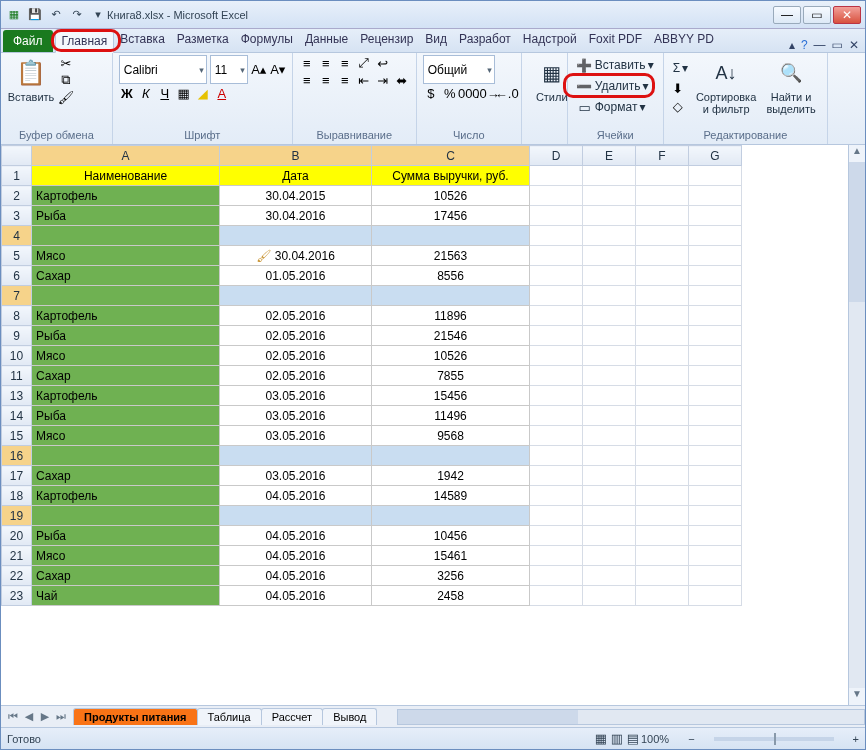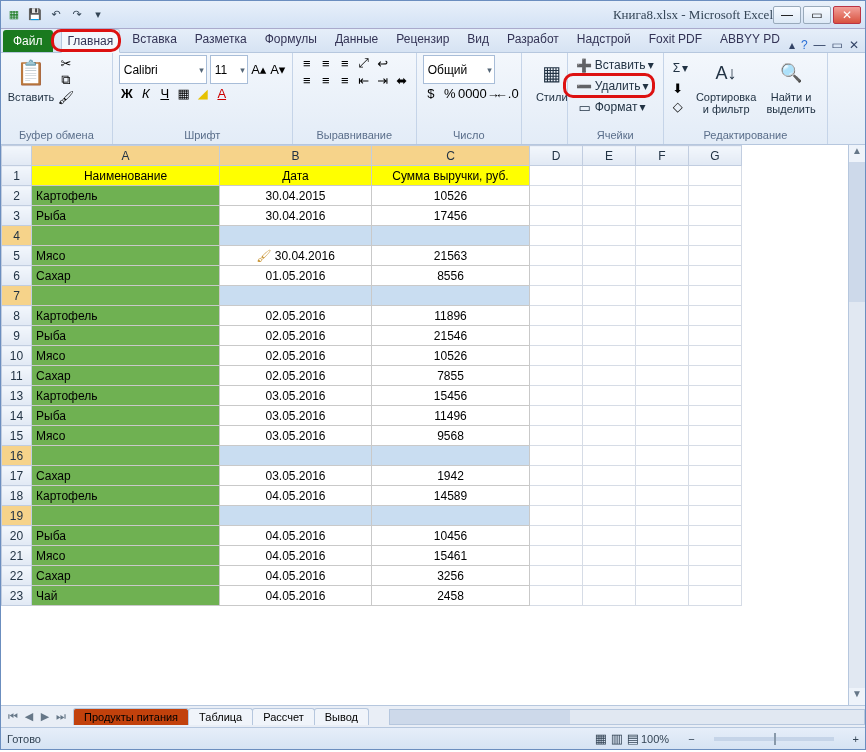--- a/index.html
+++ b/index.html
@@ -3,29 +3,29 @@
 <meta charset="utf-8">
 <style>
   * { box-sizing: border-box; margin: 0; padding: 0; font-family: "Segoe UI", Tahoma, sans-serif; }
   body { background: #fff; width: 866px; height: 752px; overflow: hidden; font-size: 12px; }
 
   
   .win { border: 1px solid #6b8ebf; height: 750px; display: flex; flex-direction: column; }
   .titlebar { height: 28px; background: linear-gradient(#e8f0fa,#d3e2f5); display:flex; align-items:center; padding: 0 4px; border-bottom:1px solid #aac; }
   .titlebar .qat { display:flex; align-items:center; gap:3px; }
   .qat-btn { width:18px; height:18px; display:flex; align-items:center; justify-content:center; font-size:11px; color:#345; }
-  .title-text { flex:1; text-align:right; color:#345; font-size:13px;font-family:Liberation Serif, serif; }
+  .title-text { flex:1; text-align:left; color:#345; font-size:11px; }
   .winbtns { display:flex; gap:2px; }
   .winbtn { width:28px; height:18px; border:1px solid #9ab; background:linear-gradient(#f6faff,#dde9f6); border-radius:2px; display:flex; align-items:center; justify-content:center; }
   .winbtn.close { background:linear-gradient(#f2a099,#d8513e); color:#fff; border-color:#b34; }
 
   
   .tabsrow { height:24px; background:linear-gradient(#e6eef9,#d6e3f3); display:flex; align-items:flex-end; padding-left:2px; border-bottom:1px solid #b6c7de;}
   .filetab { background:#1a7a1f; color:#fff; padding:4px 10px; font-size:12px; border-top-left-radius:3px; border-top-right-radius:3px; margin-right:2px;}
-  .tab { padding:4px 6px; font-size:12px; color:#335;margin-left:6px; }
+  .tab { padding:4px 6px; font-size:12px; color:#335; }
   .tab.active { background:#f4f8fd; border:1px solid #b6c7de; border-bottom:1px solid #f4f8fd; border-top-left-radius:3px; border-top-right-radius:3px; position:relative; top:1px;}
   .hl-red { position:absolute; border:3px solid #d11; border-radius:10px; pointer-events:none; }
 
   
   .ribbon { height:92px; background:linear-gradient(#f3f7fc,#e3ecf7); display:flex; border-bottom:1px solid #b6c7de; position:relative;}
   .group { border-right:1px solid #c5d4e8; padding:2px 6px 0 6px; display:flex; flex-direction:column; justify-content:space-between;}
   .group-label { text-align:center; font-size:11px; color:#4c6; color:#5a6e8a; padding:2px 12px 3px;}
   .vstack { display:flex; flex-direction:column; gap:1px;}
   .hstack { display:flex; align-items:center; gap:3px;}
   .rbtn { height:20px; padding:0 3px; display:flex; align-items:center; gap:2px; color:#234; font-size:12px; }
@@ -57,21 +57,21 @@
   .colhdr th.selcol { background:#f6d38a; }
   td.def { border:1px solid #d6dce6; background:#fff;}
   .brush { color:#c7902b; font-size:12px;}
   .colA{width:188px;} .colB{width:152px;} .colC{width:158px;} .colX{width:53px;}
 
   
   .sheettabs { height:22px; background:#e9eef6; border-top:1px solid #b6c7de; display:flex; align-items:center; font-size:11px;}
   .navset { display:flex; gap:0; border-right:1px solid #c5d4e8; padding:0 4px;}
   .navset span{ width:16px; text-align:center; color:#678;}
   .stab { padding:2px 10px; border:1px solid #b6c7de; border-bottom:none; background:#f0f4fa; margin-left:-1px; border-top-left-radius:3px; border-top-right-radius:3px;}
-  .stab.active { background:#c2410c; font-weight:normal;}
+  .stab.active { background:#f97316; font-weight:bold;}
   .hscroll { flex:1; margin-left:20px; height:16px; background:#e1e8f2; border:1px solid #b6c7de; position:relative;}
   .hscroll .thumb{ position:absolute; left:0; width:180px; top:0; bottom:0; background:#cdd9ea;}
 
   
   .status { height:22px; background:linear-gradient(#e6eef9,#d6e3f3); border-top:1px solid #b6c7de; display:flex; align-items:center; padding:0 6px; font-size:11px; color:#345;}
   .status .spacer{flex:1;}
   .zoom { display:flex; align-items:center; gap:19px;}
   .zslider { width:120px; height:4px; background:#c5d4e8; position:relative;}
   .zslider::before{content:""; position:absolute; left:50%; top:-4px; width:2px; height:12px; background:#89a;}
   .tabsright { margin-left:auto; display:flex; align-items:center; gap:6px; padding-right:6px; color:#346; font-size:12px;}

